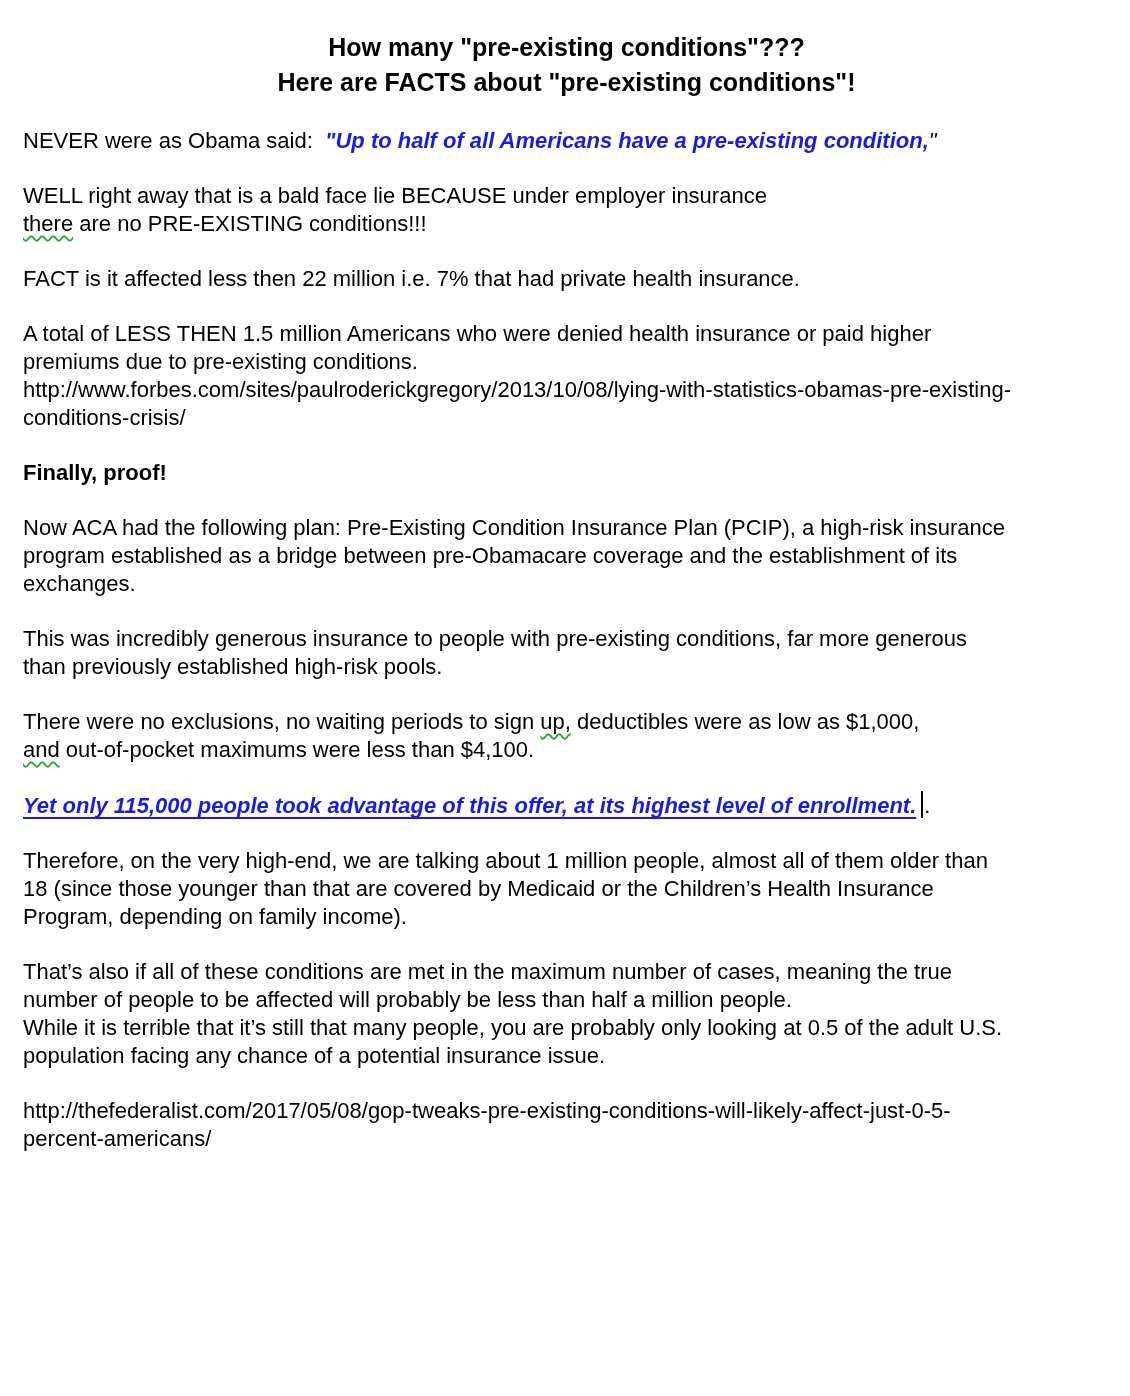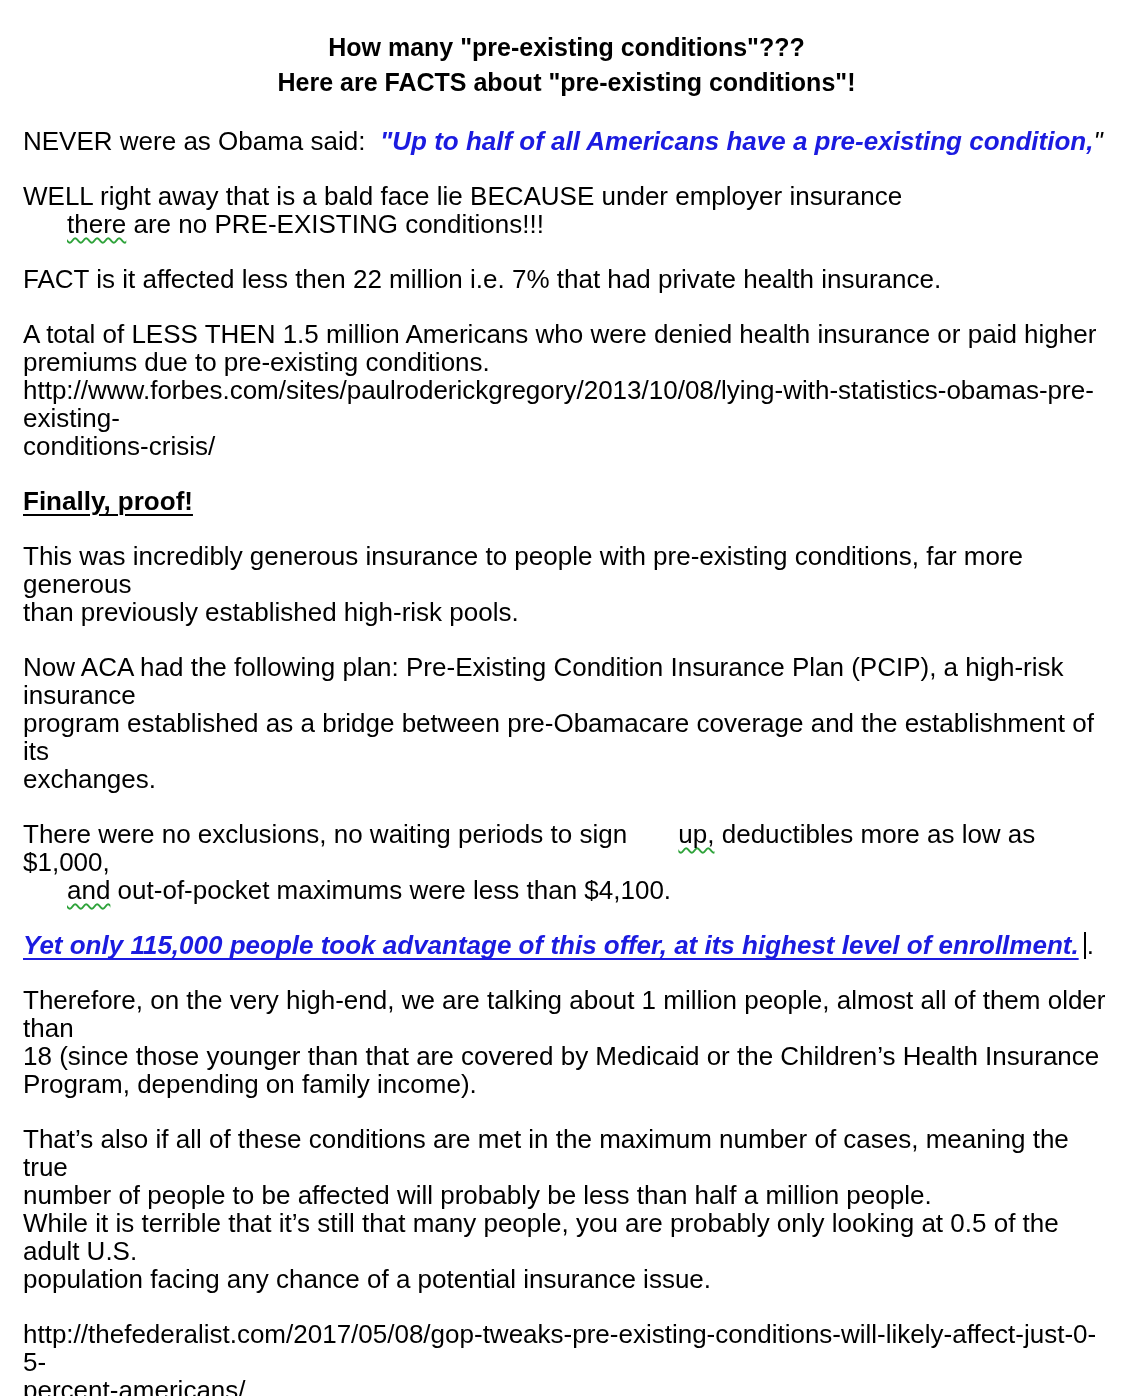--- a/index.html
+++ b/index.html
@@ -15,46 +15,44 @@
   .title {
     font-size: 25px;
     font-weight: bold;
     text-align: center;
     line-height: 35px;
     margin-bottom: 27px;
     white-space: pre-wrap;
   }
 
   p.para {
-    font-size: 26px;
+    font-size: 22px;
     line-height: 28px;
     margin-bottom: 27px;
     white-space: pre-wrap;
   }
 
   .blue-quote {
     color: var(--accent-blue);
     font-weight: bold;
     font-style: italic;
   }
   .close-quote { font-style: italic; }
 
   .squiggle {
     text-decoration-line: underline;
     text-decoration-style: wavy;
     text-decoration-color: var(--squiggle-green);
     text-decoration-thickness: 2px;
     text-underline-offset: 4px;
     text-decoration-skip-ink: none;
-    margin-left: 44px;
   }
 
   .heading-underline {
     font-weight: bold;
-    text-decoration: underline;
     text-decoration-thickness: 2px;
     text-underline-offset: 4px;
   }
 
   .link-line {
     color: var(--accent-blue);
     font-weight: bold;
     text-decoration: underline;
     text-decoration-thickness: 2px;
     text-underline-offset: 4px;
@@ -88,28 +86,28 @@
   <p class="para">FACT is it affected less then 22 million i.e. 7% that had private health insurance.</p>
 
 
   <p class="para">A total of LESS THEN 1.5 million Americans who were denied health insurance or paid higher
 premiums due to pre-existing conditions.
 http://www.forbes.com/sites/paulroderickgregory/2013/10/08/lying-with-statistics-obamas-pre-existing-
 conditions-crisis/</p>
 
   <p class="para"><span class="heading-underline">Finally, proof!</span></p>
 
-  <p class="para">This was incredibly generous insurance to people with pre-existing conditions, far more generous
-than previously established high-risk pools.</p>
-
   <p class="para">Now ACA had the following plan: Pre-Existing Condition Insurance Plan (PCIP), a high-risk insurance
 program established as a bridge between pre-Obamacare coverage and the establishment of its
 exchanges.</p>
 
-  <p class="para"><span>There were no exclusions, no waiting periods to sign </span><span class="squiggle">up,</span><span> deductibles more as low as $1,000,
+  <p class="para">This was incredibly generous insurance to people with pre-existing conditions, far more generous
+than previously established high-risk pools.</p>
+
+  <p class="para"><span>There were no exclusions, no waiting periods to sign </span><span class="squiggle">up,</span><span> deductibles were as low as $1,000,
 </span><span class="squiggle">and</span><span> out-of-pocket maximums were less than $4,100.</span></p>
 
 
   <p class="para"><span class="link-line">Yet only 115,000 people took advantage of this offer, at its highest level of enrollment.</span><span class="cursor"></span><span>.</span></p>
 
   <p class="para">Therefore, on the very high-end, we are talking about 1 million people, almost all of them older than
 18 (since those younger than that are covered by Medicaid or the Children’s Health Insurance
 Program, depending on family income).</p>
 
   <p class="para">That’s also if all of these conditions are met in the maximum number of cases, meaning the true

